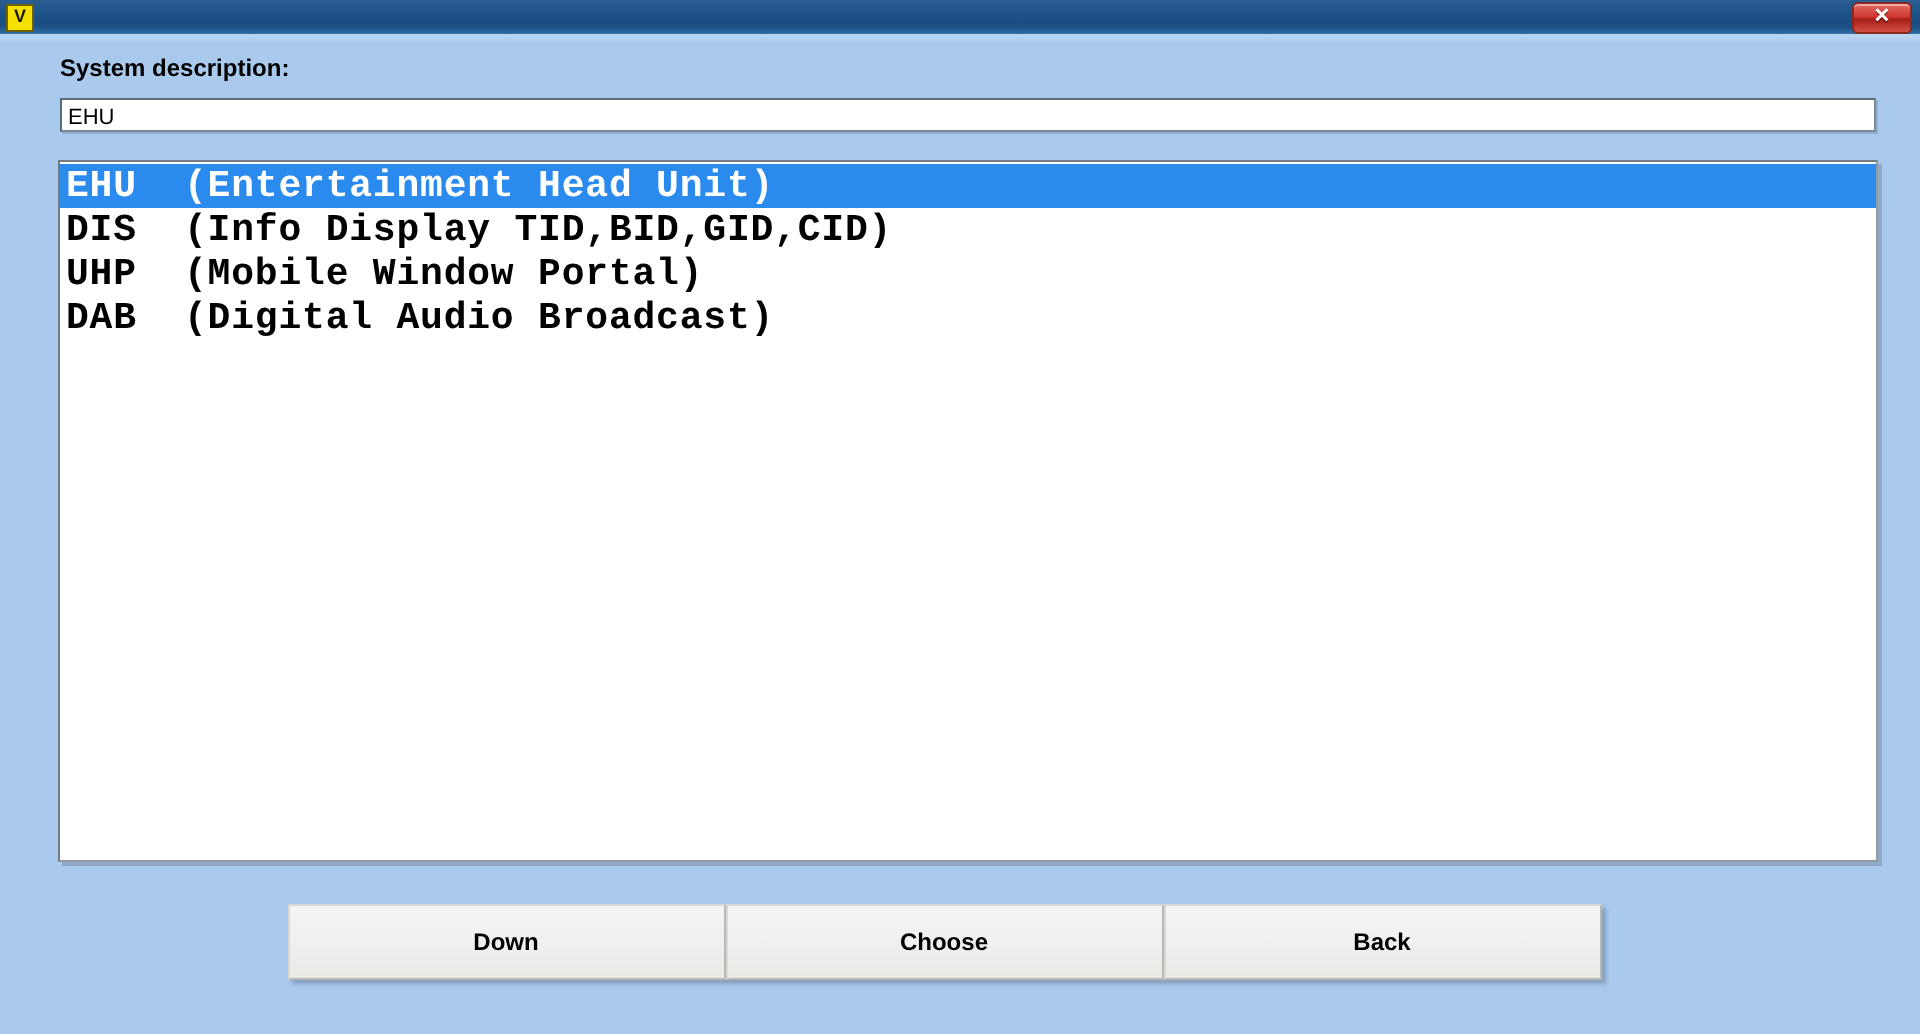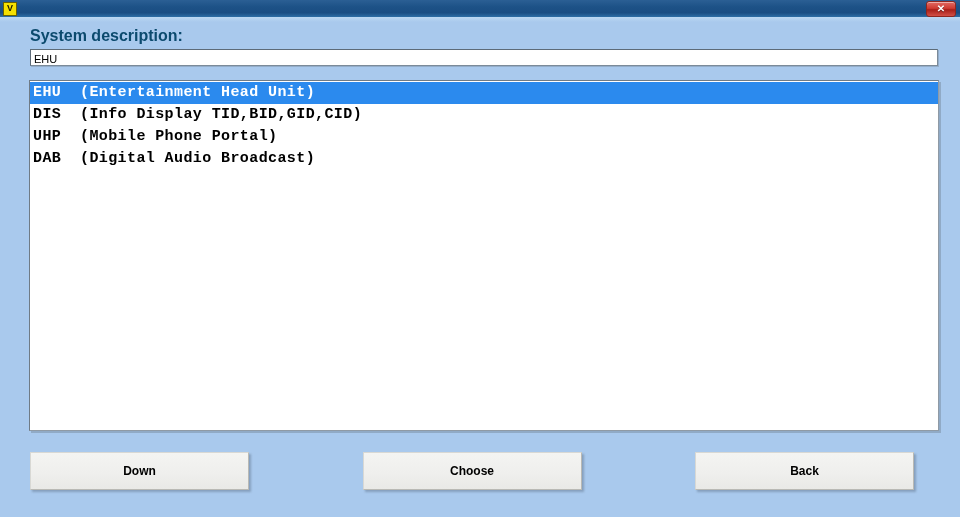--- a/index.html
+++ b/index.html
@@ -78,23 +78,23 @@
     font-weight: bold;
     line-height: 10px;
     font-family: "Liberation Sans", sans-serif;
     text-shadow: 0 1px 0 rgba(0,0,0,0.4);
   }
 
   
   .desc-label {
     position: absolute;
     left: 30px; top: 27px;
-    font-size: 16px;
-    font-weight: bold;
-    color: #0c4a6e;
+    font-size: 12px;
+    font-weight: bold;
+    color: #000000;
     font-family: "Liberation Sans", sans-serif;
   }
   .desc-input {
     position: absolute;
     left: 30px; top: 49px;
     width: 908px; height: 17px;
     background: #ffffff;
     border: 1px solid #7b8a99;
     border-top-color: #5d6b78;
     border-left-color: #5d6b78;
@@ -118,40 +118,40 @@
     border-left-color: #6f7b86;
     box-sizing: border-box;
     box-shadow: 2px 2px 0 rgba(120,140,160,0.5);
     padding: 1px 0 0 0;
     overflow: hidden;
   }
   .list-item {
     height: 22px;
     line-height: 22px;
     font-family: "Liberation Mono", "DejaVu Sans Mono", monospace;
-    font-size: 15px;
+    font-size: 19px;
     font-weight: bold;
     color: #000000;
     padding-left: 3px;
     white-space: pre;
     letter-spacing: 0.4px;
     cursor: default;
   }
   .list-item.selected {
     background: #2b8aee;
     color: #ffffff;
   }
 
   
   .button-row {
     position: absolute;
     left: 30px; top: 452px;
     width: 884px; height: 38px;
     display: flex;
-    justify-content: space-between;
+    justify-content: center;
   }
   .btn {
     width: 219px;
     height: 38px;
     background: linear-gradient(to bottom, #f4f4f2 0%, #efefed 55%, #e9e9e6 100%);
     border: 1px solid #b9b9b4;
     border-top-color: #d8d8d4;
     border-left-color: #d8d8d4;
     box-sizing: border-box;
     box-shadow: 2px 2px 2px rgba(90,110,135,0.45);
@@ -187,21 +187,21 @@
     </div>
   </div>
   <div class="titlebar-underline"></div>
 
   <div class="desc-label">System description:</div>
   <input class="desc-input" type="text" readonly="" value="EHU" style="">
 
   <div class="listbox">
     <div class="list-item selected">EHU  (Entertainment Head Unit)</div>
     <div class="list-item">DIS  (Info Display TID,BID,GID,CID)</div>
-    <div class="list-item">UHP  (Mobile Phone Portal)</div>
+    <div class="list-item">UHP  (Mobile Window Portal)</div>
     <div class="list-item">DAB  (Digital Audio Broadcast)</div>
   </div>
 
   <div class="button-row">
     <div class="btn">Down</div>
     <div class="btn">Choose</div>
     <div class="btn">Back</div>
   </div>
 
 

